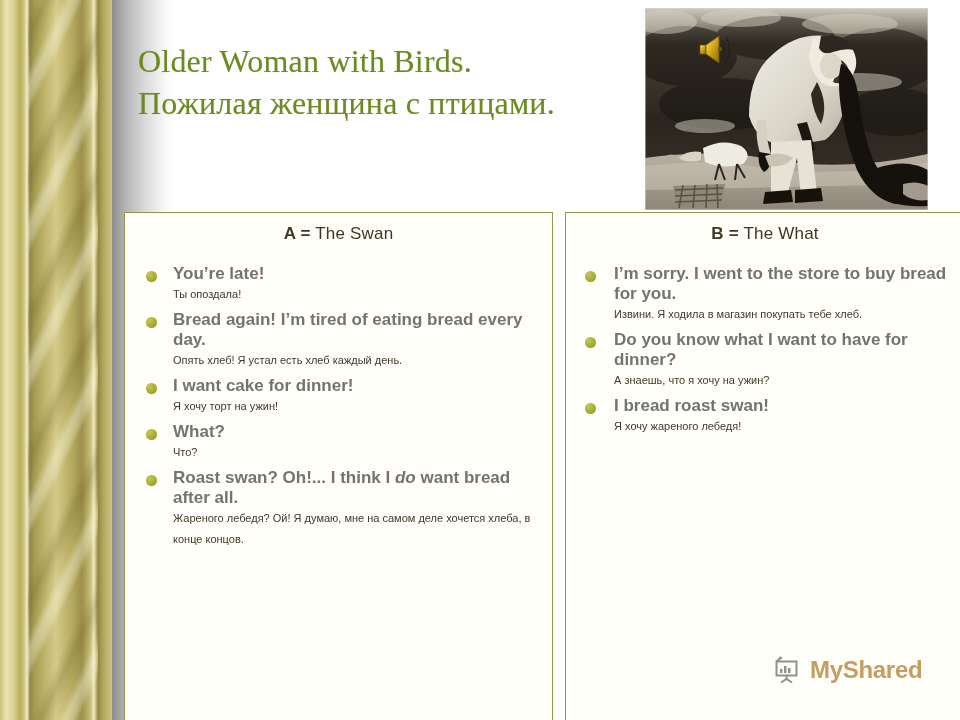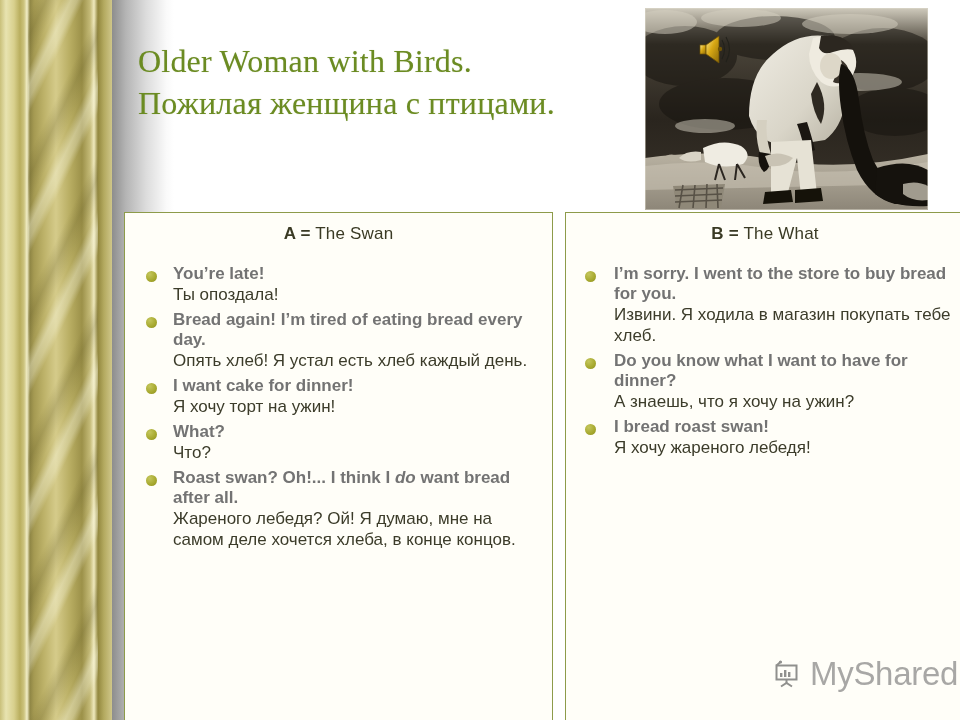--- a/index.html
+++ b/index.html
@@ -145,40 +145,41 @@
   }
   .en {
     font-weight: bold;
     font-size: 17px;
     line-height: 20px;
     color: #737373;
   }
   .en i { }
   .ru {
     font-weight: normal;
-    font-size: 17px;
+    font-size: 11px;
     line-height: 21px;
     color: #3c3c2a;
   }
   .col-b ul.lines > li { padding-left: 40px; }
   .col-b ul.lines { padding: 20px 4px 0 8px; }
 
   
   .watermark {
     position: absolute;
     left: 772px; top: 655px;
     display: flex;
     align-items: center;
     gap: 8px;
     opacity: 0.62;
   }
   .watermark .wm-text {
-    font-size: 33px;
-    color: #737373;
+    font-size: 24px;
+    color: #a16207;
     letter-spacing: -0.3px;
+    font-weight: bold;
   }
   .watermark svg { display: block; }
 </style>
 </head>
 <body>
 
 <div id="slide">
 
   <div class="gold-border">
     <div class="rope-twist"></div>

